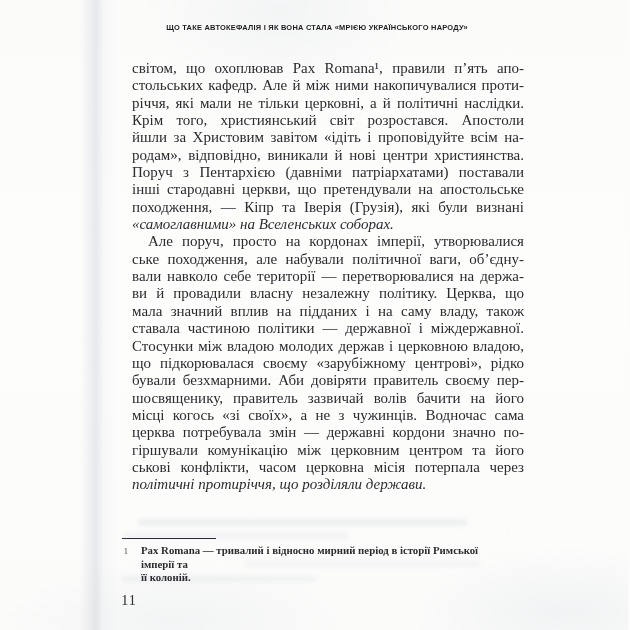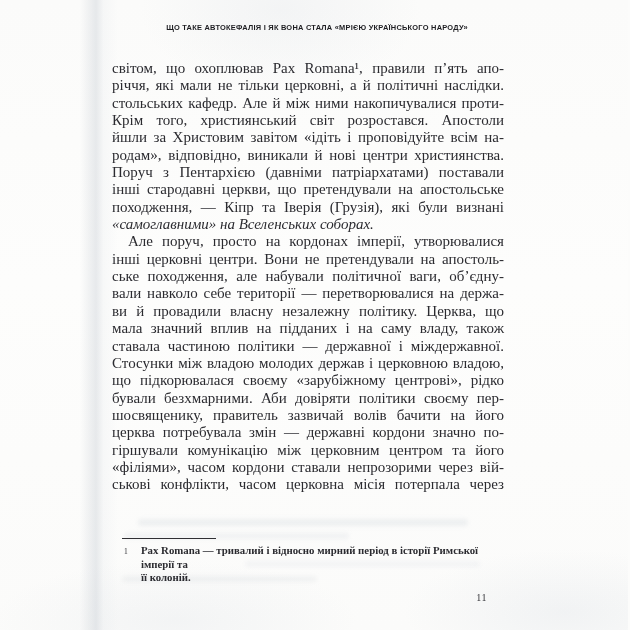--- a/index.html
+++ b/index.html
@@ -42,21 +42,21 @@
     font-weight: 700;
     font-size: 8px;
     letter-spacing: 0.25px;
     color: var(--ink-head, #1d1d21);
     transform: scaleX(0.93);
     transform-origin: 50% 50%;
     white-space: nowrap;
   }
   .body-text {
     position: absolute;
-    left: 112px; top: 60px;
+    left: 132px; top: 60px;
     width: 392px;
     font-size: 15px;
     line-height: 17.35px;
     color: var(--ink, #2b2b30);
   }
   .bline {
     text-align: justify;
     text-align-last: justify;
   }
   .bline.last { text-align-last: left; font-style: italic; }
@@ -82,22 +82,22 @@
     width: 17px;
     padding-left: 3px;
     font-size: 7.5px;
     padding-top: 1px;
   }
   .fn-text { flex: 1; font-weight: bold; }
   .folio {
     position: absolute;
     left: 121px; top: 592px;
     width: 366px;
-    text-align: right;
-    font-size: 10px;
+    text-align: left;
+    font-size: 15px;
     letter-spacing: 0.5px;
     color: #35353a;
   }
   
   .ghost {
     position: absolute;
     filter: blur(2px);
     border-radius: 3px;
     pointer-events: none;
   }
@@ -110,44 +110,44 @@
 <body>
 
 <div class="photo">
 
   <div class="edge-shadow"></div>
 
   <div class="running-head">ЩО ТАКЕ АВТОКЕФАЛІЯ І ЯК ВОНА СТАЛА «МРІЄЮ УКРАЇНСЬКОГО НАРОДУ»</div>
 
   <div class="body-text" id="body-text">
       <div class="bline">світом, що охоплював Pax Romana¹, правили п’ять апо-</div>
+      <div class="bline">стольських кафедр. Але й між ними накопичувалися проти-</div>
       <div class="bline">річчя, які мали не тільки церковні, а й політичні наслідки.</div>
-      <div class="bline">стольських кафедр. Але й між ними накопичувалися проти-</div>
       <div class="bline">Крім того, християнський світ розростався. Апостоли</div>
       <div class="bline">йшли за Христовим завітом «ідіть і проповідуйте всім на-</div>
       <div class="bline">родам», відповідно, виникали й нові центри християнства.</div>
       <div class="bline">Поруч з Пентархією (давніми патріархатами) поставали</div>
       <div class="bline">інші стародавні церкви, що претендували на апостольське</div>
       <div class="bline">походження, — Кіпр та Іверія (Грузія), які були визнані</div>
       <div class="bline last">«самоглавними» на Вселенських соборах.</div>
       <div class="bline indent">Але поруч, просто на кордонах імперії, утворювалися</div>
-      <div class="bline">інші церковні центри. Вони не претендували на апостоль-</div>
       <div class="bline">ське походження, але набували політичної ваги, об’єдну-</div>
       <div class="bline">вали навколо себе території — перетворювалися на держа-</div>
       <div class="bline">ви й провадили власну незалежну політику. Церква, що</div>
       <div class="bline">мала значний вплив на підданих і на саму владу, також</div>
       <div class="bline">ставала частиною політики — державної і міждержавної.</div>
       <div class="bline">Стосунки між владою молодих держав і церковною владою,</div>
       <div class="bline">що підкорювалася своєму «зарубіжному центрові», рідко</div>
-      <div class="bline">бували безхмарними. Аби довіряти політики своєму пер-</div>
+      <div class="bline">бували безхмарними. Аби довіряти правитель своєму пер-</div>
       <div class="bline">шосвященику, правитель зазвичай волів бачити на його</div>
+      <div class="bline">місці когось «зі своїх», а не з чужинців. Водночас сама</div>
       <div class="bline">церква потребувала змін — державні кордони значно по-</div>
       <div class="bline">гіршували комунікацію між церковним центром та його</div>
-      <div class="bline">«філіями», часом кордони ставали непрозорими через вій-</div>
       <div class="bline">ськові конфлікти, часом церковна місія потерпала через</div>
+      <div class="bline last">політичні протиріччя, що розділяли держави.</div>
     </div>
 
   <div class="ghost g1"></div>
   <div class="ghost g2"></div>
   <div class="ghost g3"></div>
   <div class="ghost g4"></div>
 
   <div class="footnote">
     <div class="fn-rule"></div>
     <div class="fn-body">

